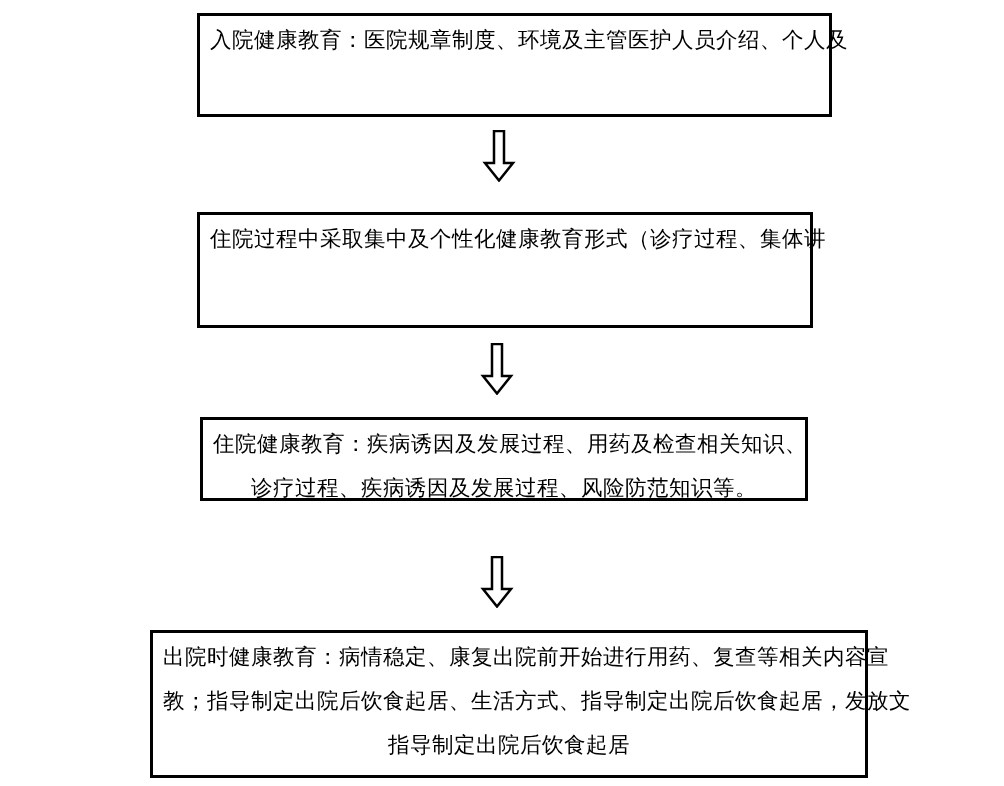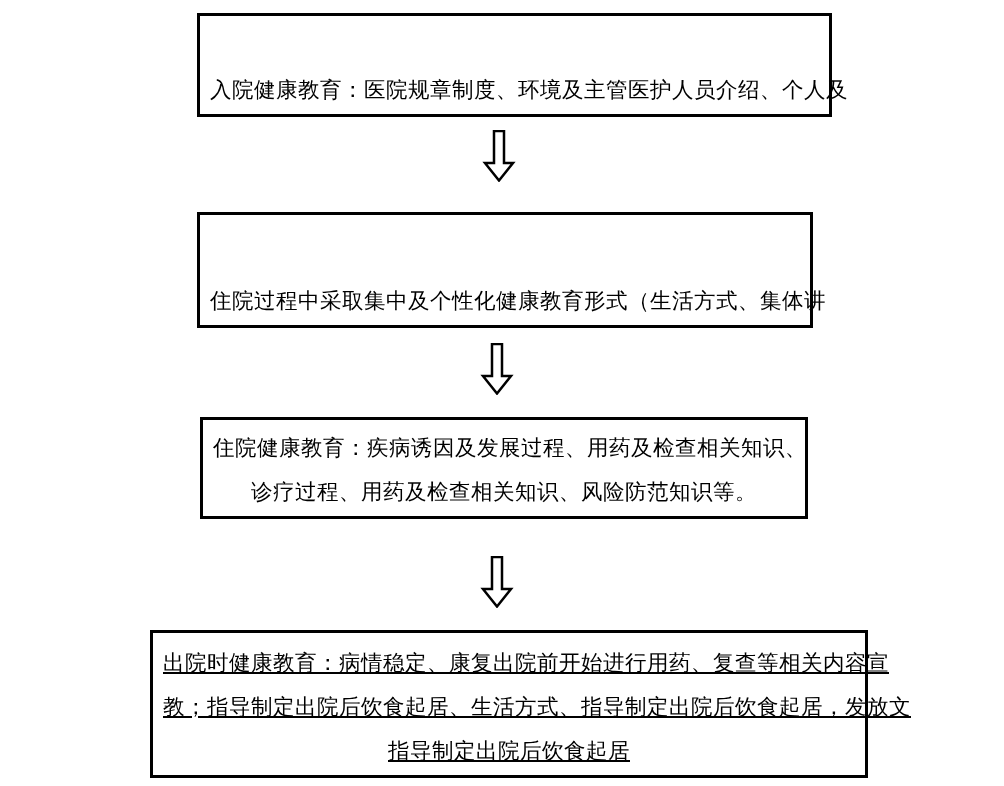--- a/index.html
+++ b/index.html
@@ -15,68 +15,68 @@
     font-family: "Liberation Serif", "DejaVu Serif", serif;
     color: #000000;
   }
   .flow-box {
     position: absolute;
     box-sizing: border-box;
     border: 3px solid #000000;
     background: #ffffff;
     display: flex;
     flex-direction: column;
-    justify-content: flex-end;
+    justify-content: flex-start;
     padding: 2px 10px;
   }
   .flow-line {
     text-align: center;
     font-size: 21.5px;
     line-height: 44px;
     white-space: nowrap;
     letter-spacing: 0.5px;
   }
   .flow-arrow {
     position: absolute;
     width: 34px;
     height: 52px;
   }
   
   #box1 { left: 197px; top: 13px;  width: 635px; height: 104px; }
   #box2 { left: 197px; top: 212px; width: 616px; height: 116px; }
-  #box3 { left: 200px; top: 417px; width: 608px; height: 102px; }
-  #box4 { left: 150px; top: 630px; width: 718px; height: 148px; text-decoration: underline; }
+  #box3 { left: 200px; top: 417px; width: 608px; height: 84px; }
+  #box4 { left: 150px; top: 630px; width: 718px; height: 148px; }
   #arrow1 { left: 482px; top: 130px; }
   #arrow2 { left: 480px; top: 343px; }
   #arrow3 { left: 480px; top: 556px; }
 </style>
 </head>
 <body>
 
 <div class="canvas">
 
   <div id="box1" class="flow-box">
     <div class="flow-line">入院健康教育：医院规章制度、环境及主管医护人员介绍、个人及</div>
   </div>
 
   <svg id="arrow1" class="flow-arrow" viewBox="0 0 34 52" aria-hidden="true">
     <polygon points="12,1 22,1 22,33 31,33 17,50.5 3,33 12,33" fill="#ffffff" stroke="#000000" stroke-width="2.5" stroke-linejoin="miter"></polygon>
   </svg>
 
   <div id="box2" class="flow-box">
-    <div class="flow-line">住院过程中采取集中及个性化健康教育形式（生活方式、集体讲</div>
+    <div class="flow-line">住院过程中采取集中及个性化健康教育形式（诊疗过程、集体讲</div>
   </div>
 
   <svg id="arrow2" class="flow-arrow" viewBox="0 0 34 52" aria-hidden="true">
     <polygon points="12,1 22,1 22,33 31,33 17,50.5 3,33 12,33" fill="#ffffff" stroke="#000000" stroke-width="2.5" stroke-linejoin="miter"></polygon>
   </svg>
 
   <div id="box3" class="flow-box">
     <div class="flow-line">住院健康教育：疾病诱因及发展过程、用药及检查相关知识、</div>
-    <div class="flow-line">诊疗过程、用药及检查相关知识、风险防范知识等。</div>
+    <div class="flow-line">诊疗过程、疾病诱因及发展过程、风险防范知识等。</div>
   </div>
 
   <svg id="arrow3" class="flow-arrow" viewBox="0 0 34 52" aria-hidden="true">
     <polygon points="12,1 22,1 22,33 31,33 17,50.5 3,33 12,33" fill="#ffffff" stroke="#000000" stroke-width="2.5" stroke-linejoin="miter"></polygon>
   </svg>
 
   <div id="box4" class="flow-box">
     <div class="flow-line">出院时健康教育：病情稳定、康复出院前开始进行用药、复查等相关内容宣</div>
     <div class="flow-line">教；指导制定出院后饮食起居、生活方式、指导制定出院后饮食起居，发放文</div>
     <div class="flow-line">指导制定出院后饮食起居</div>

